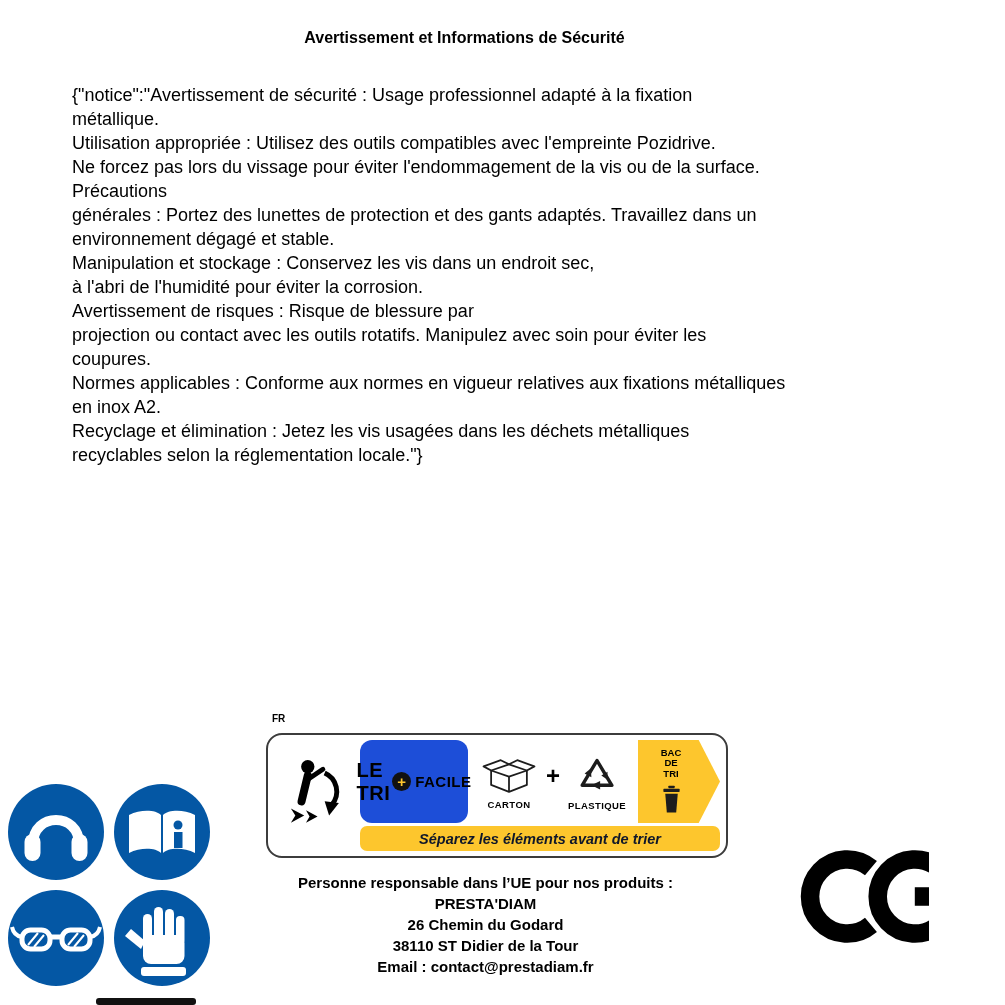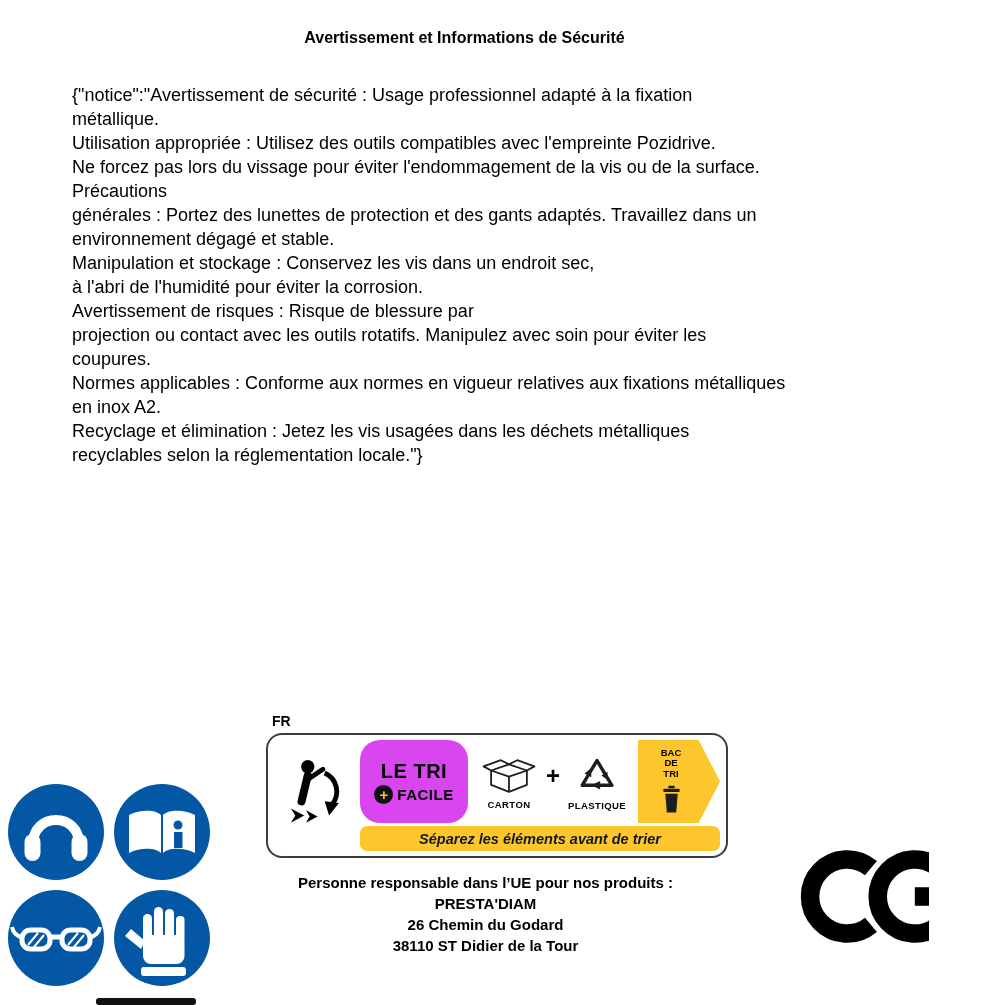--- a/index.html
+++ b/index.html
@@ -13,28 +13,28 @@
   .notice { position:absolute; top:83px; left:72px; width:905px;
             font-size:18px; line-height:24px; white-space:pre-line; }
 
   
   .icons-grid { position:absolute; left:8px; top:784px; display:grid;
                 grid-template-columns:repeat(2,97px); grid-auto-rows:97px; gap:9px; }
   .icon-circle { width:96px; height:96px; border-radius:50%; background:#0457a4;
                  display:flex; align-items:center; justify-content:center; }
 
   
-  .fr-label { position:absolute; left:272px; top:713px; font-size:14px; font-weight:700; }
+  .fr-label { position:absolute; left:272px; top:713px; font-size:10px; font-weight:700; }
   .recycle-panel { position:absolute; left:266px; top:733px; width:462px; height:125px;
                    background:#fff; border:2px solid #3c3c3c; border-radius:16px; display:flex; }
   .triman-col { width:92px; display:flex; align-items:center; justify-content:center; }
   .tri-right { flex:1; display:flex; flex-direction:column; padding:5px 6px 5px 0; gap:3px; }
   .tri-top { flex:1; display:flex; }
-  .tri-facile { width:108px; background:#d946ef; border-radius:20px; display:flex;
-                flex-direction:column; align-items:center; justify-content:center; gap:2px; }
+  .tri-facile { width:108px; background:#1d4ed8; border-radius:12px; display:flex;
+                flex-direction:row; align-items:center; justify-content:center; gap:2px; }
   .tri-title { font-size:20px; font-weight:700; letter-spacing:.5px; }
   .tri-sub { display:flex; align-items:center; gap:4px; }
   .plus-circle { width:19px; height:19px; border-radius:50%; background:#111; color:#fdc62d;
                  font-size:15px; font-weight:700; display:flex; align-items:center;
                  justify-content:center; line-height:1; }
   .tri-sub-text { font-size:15px; font-weight:700; letter-spacing:.5px; }
   .tri-items { flex:1; display:flex; align-items:center; justify-content:center; gap:8px; }
   .material { display:flex; flex-direction:column; align-items:center; gap:1px; }
   .material-label { font-size:9.5px; font-weight:700; letter-spacing:.4px; }
   .plus-sep { font-size:24px; font-weight:700; margin-top:-12px; }
@@ -181,20 +181,21 @@
       </div>
       <div class="tri-tagline">Séparez les éléments avant de trier</div>
     </div>
   </div>
 
   <div class="responsible">
     <div>Personne responsable dans l’UE pour nos produits :</div>
     <div>PRESTA'DIAM</div>
     <div>26 Chemin du Godard</div>
     <div>38110 ST Didier de la Tour</div>
+    <div>Email : contact@prestadiam.fr</div>
   </div>
 
   <svg class="ce" width="165" height="93" viewBox="0 0 178 100">
     <path d="M 78.7 19.36 A 40 40 0 1 0 78.7 80.64" fill="none" stroke="#000" stroke-width="20"></path>
     <path d="M 151.7 19.36 A 40 40 0 1 0 151.7 80.64" fill="none" stroke="#000" stroke-width="20"></path>
     <path d="M 126 50 L 152 50" stroke="#000" stroke-width="20"></path>
   </svg>
 
   <div class="crop-bar"></div>
 

